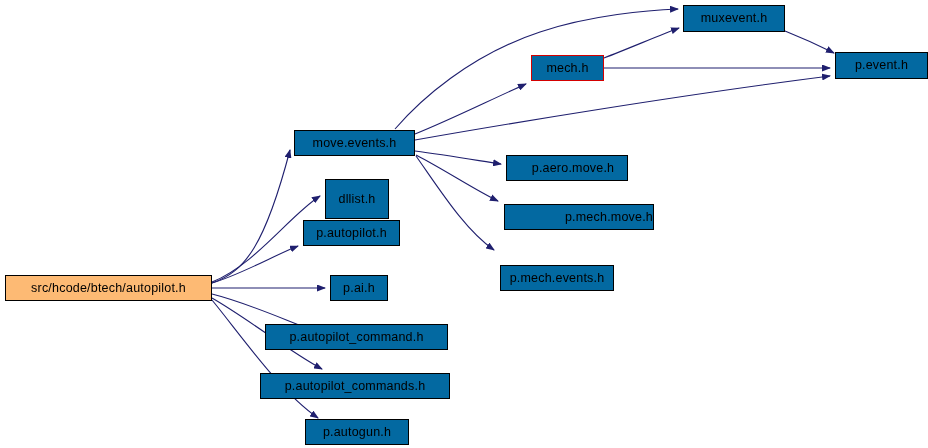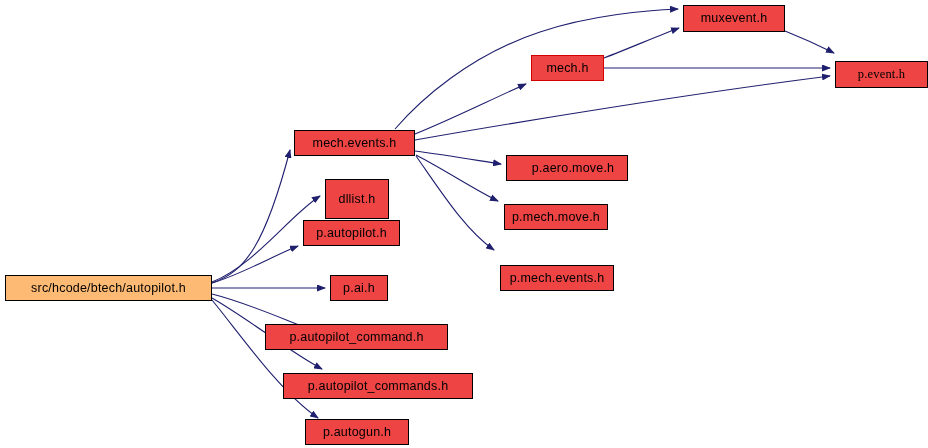--- a/index.html
+++ b/index.html
@@ -22,21 +22,21 @@
     width: 928px;
     height: 448px;
     pointer-events: none;
   }
   .node {
     position: absolute;
     box-sizing: border-box;
     display: flex;
     align-items: center;
     justify-content: center;
-    background: #ef4444;
+    background: #0369a1;
     border: 1px solid #000000;
     font-size: 12.5px;
     color: #000000;
     white-space: nowrap;
     letter-spacing: 0.2px;
     z-index: 2;
   }
   .node.root {
     background: #fdba74;
     border: 1px solid #000000;
@@ -76,52 +76,52 @@
         <path d="M604,58 C630,48 660,35 679,28" fill="none" stroke="#1f1f6e" stroke-width="1.1" marker-end="url(#arrowhead)"></path>
         <path d="M604,68 L830,68" fill="none" stroke="#1f1f6e" stroke-width="1.1" marker-end="url(#arrowhead)"></path>
         <path d="M785,31 C805,39 822,47 834,53" fill="none" stroke="#1f1f6e" stroke-width="1.1" marker-end="url(#arrowhead)"></path>
       </g>
   </svg>
   <div id="nodes-layer">
       <div class="node root" style="left: 5px; top: 275px; width: 207px; height: 26px;">
         <span class="node-label">src/hcode/btech/autopilot.h</span>
       </div>
       <div class="node" style="left: 294px; top: 130px; width: 121px; height: 26px;">
-        <span class="node-label">mech.events.h</span>
+        <span class="node-label">move.events.h</span>
       </div>
       <div class="node" style="left: 325px; top: 179px; width: 64px; height: 40px;">
         <span class="node-label">dllist.h</span>
       </div>
       <div class="node" style="left: 303px; top: 220px; width: 97px; height: 26px;">
         <span class="node-label">p.autopilot.h</span>
       </div>
       <div class="node" style="left: 330px; top: 275px; width: 58px; height: 26px;">
         <span class="node-label">p.ai.h</span>
       </div>
       <div class="node" style="left: 265px; top: 324px; width: 183px; height: 26px;">
         <span class="node-label">p.autopilot_command.h</span>
       </div>
-      <div class="node" style="left: 260px; top: 373px; width: 190px; height: 26px; margin-left: 23px;">
+      <div class="node" style="left: 260px; top: 373px; width: 190px; height: 26px;">
         <span class="node-label">p.autopilot_commands.h</span>
       </div>
       <div class="node" style="left: 305px; top: 419px; width: 104px; height: 26px; justify-content: center;">
         <span class="node-label">p.autogun.h</span>
       </div>
       <div class="node" style="left: 506px; top: 155px; width: 122px; height: 26px; padding-left: 12px;">
         <span class="node-label">p.aero.move.h</span>
       </div>
-      <div class="node" style="left: 504px; top: 204px; width: 104px; height: 26px;">
+      <div class="node" style="left: 504px; top: 204px; width: 150px; height: 26px; justify-content: flex-end;">
         <span class="node-label">p.mech.move.h</span>
       </div>
       <div class="node" style="left: 500px; top: 253px; width: 114px; height: 26px; margin-top: 12px;">
         <span class="node-label">p.mech.events.h</span>
       </div>
       <div class="node highlight" style="left: 531px; top: 55px; width: 73px; height: 26px;">
         <span class="node-label">mech.h</span>
       </div>
       <div class="node" style="left: 683px; top: 5px; width: 102px; height: 27px;">
         <span class="node-label">muxevent.h</span>
       </div>
-      <div class="node" style="left: 835px; top: 61px; width: 93px; height: 27px; font-family: Liberation Serif, serif;">
+      <div class="node" style="left: 835px; top: 52px; width: 93px; height: 27px;">
         <span class="node-label">p.event.h</span>
       </div>
     </div>
 </div>
 
 </body></html>

